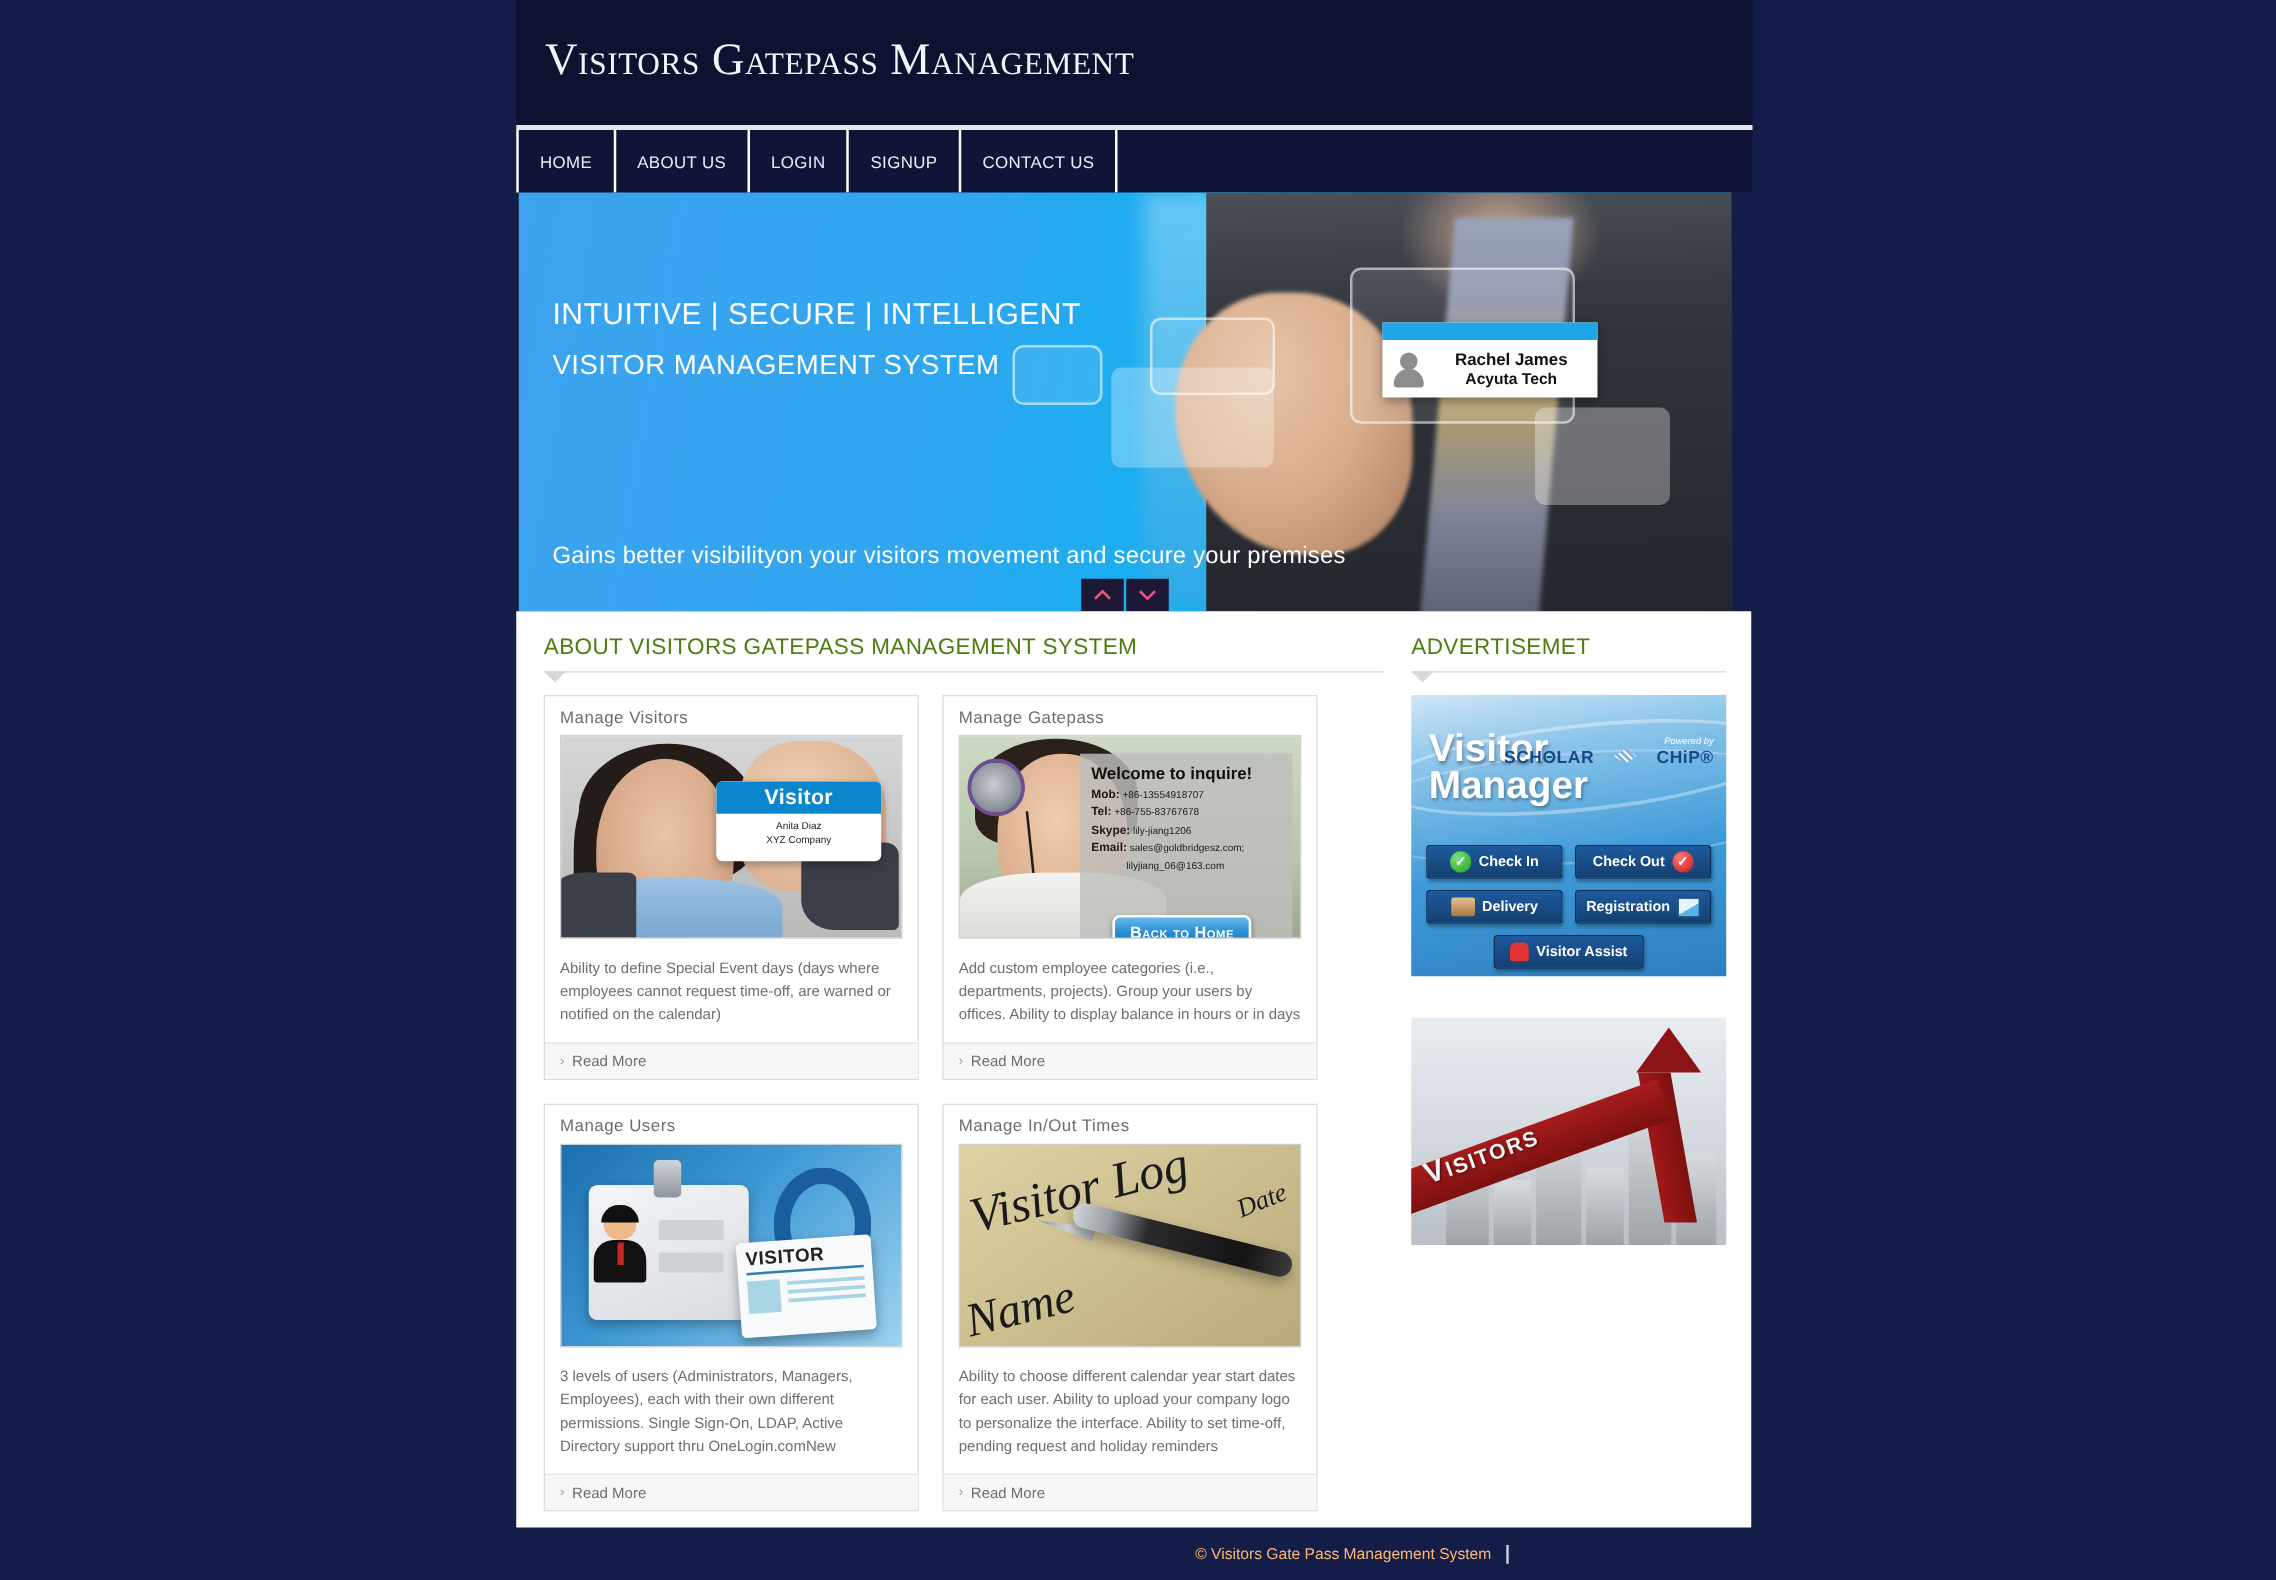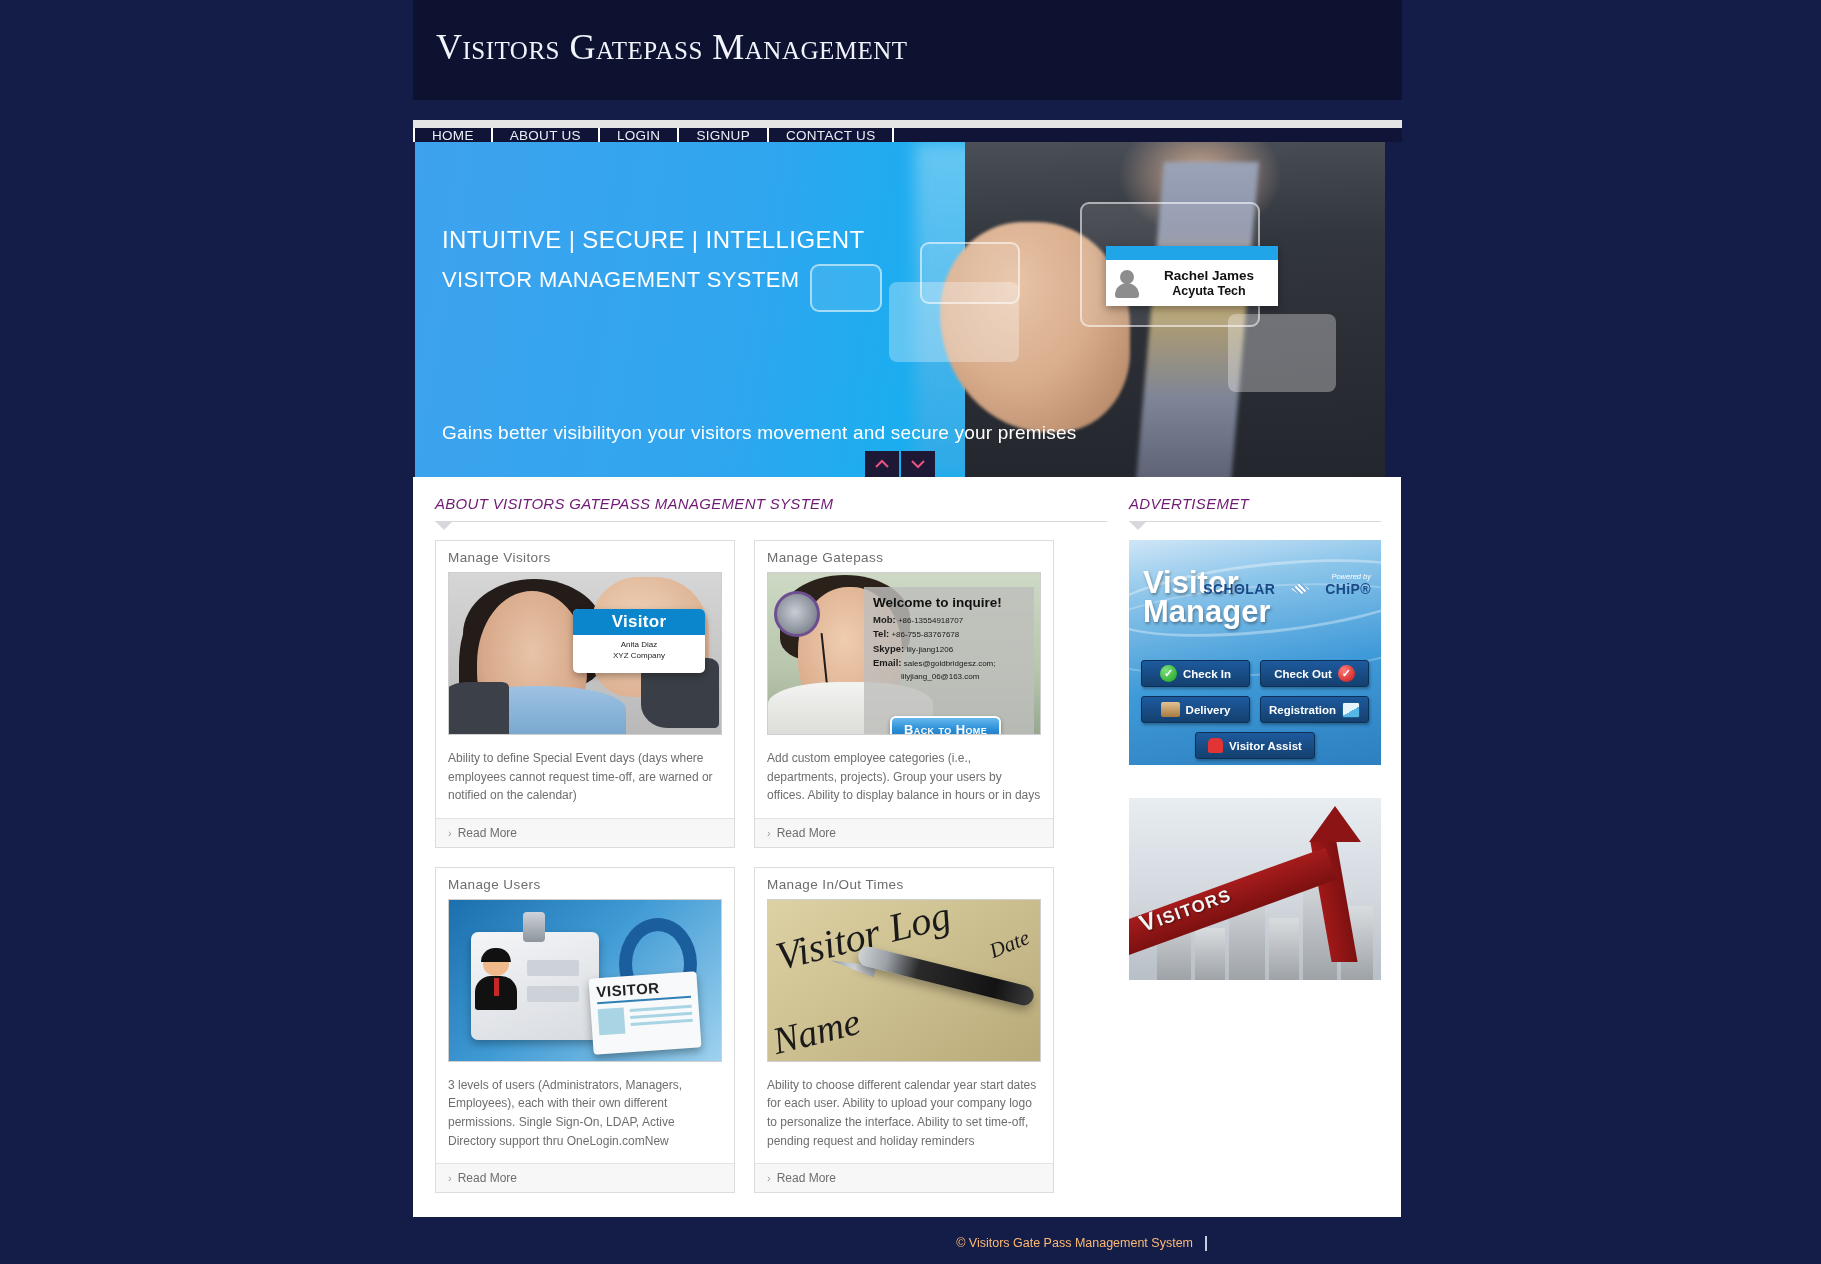--- a/index.html
+++ b/index.html
@@ -36,25 +36,24 @@
     font-size: 36px;
     color: #f2f4fb;
     font-variant: small-caps;
     letter-spacing: 0.5px;
     white-space: nowrap;
   }
 
   
   .nav-wrap {
     background: #101437;
-    border-top: 8px solid #e5e5e5;
-    height: 22px;
+    border-top: 4px solid #e5e5e5;
+    height: 54px;
     display: flex;
     align-items: stretch;
-    margin-top: 20px;
   }
   .nav-item {
     display: flex;
     align-items: center;
     padding: 0 17px;
     color: #eceef7;
     font-size: 13.5px;
     letter-spacing: 0.3px;
     border-right: 2px solid #ffffff;
     cursor: pointer;
@@ -185,25 +184,24 @@
     width: 988px;
     min-height: 395px;
     padding: 0 0 24px 0;
     display: flex;
     position: relative;
   }
   .col-main { width: 700px; padding: 18px 0 0 22px; }
   .col-side { width: 268px; padding: 18px 16px 0 16px; }
 
   .sec-head {
-    font-size: 15px;
-    color: #701a75;
+    font-size: 18px;
+    color: #4d7c0f;
     letter-spacing: .3px;
     padding-bottom: 9px;
-    font-style: italic;
   }
   .sec-rule {
     height: 1px; background: #d8d8dc; position: relative; margin-bottom: 18px;
   }
   .sec-rule::after {
     content: ""; position: absolute; left: 0; top: 0;
     border-left: 9px solid transparent;
     border-right: 9px solid transparent;
     border-top: 9px solid #d8d8dc;
   }

